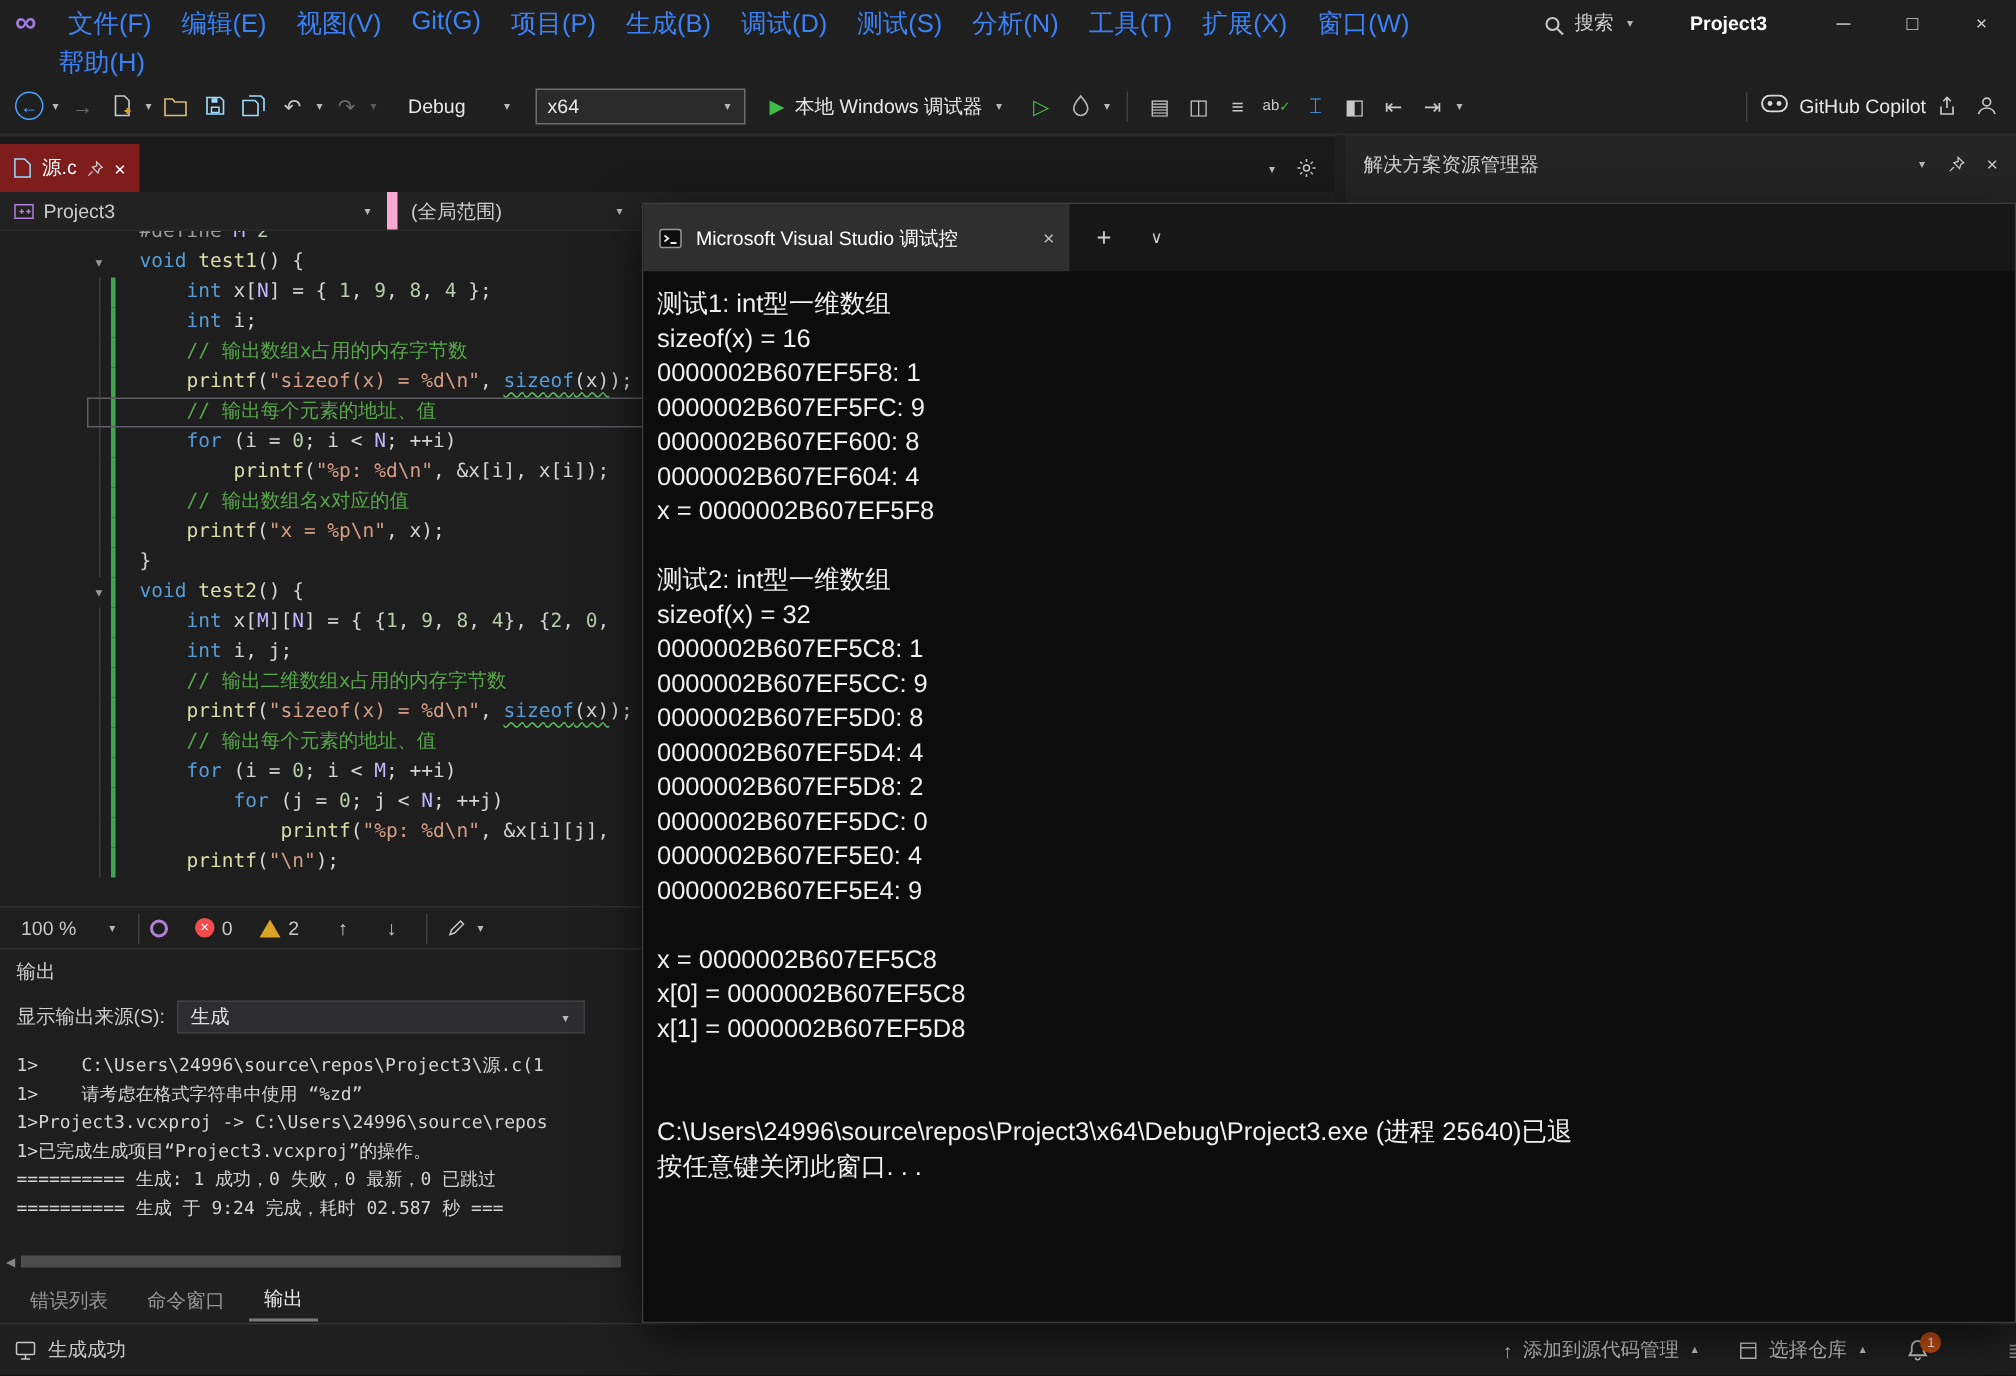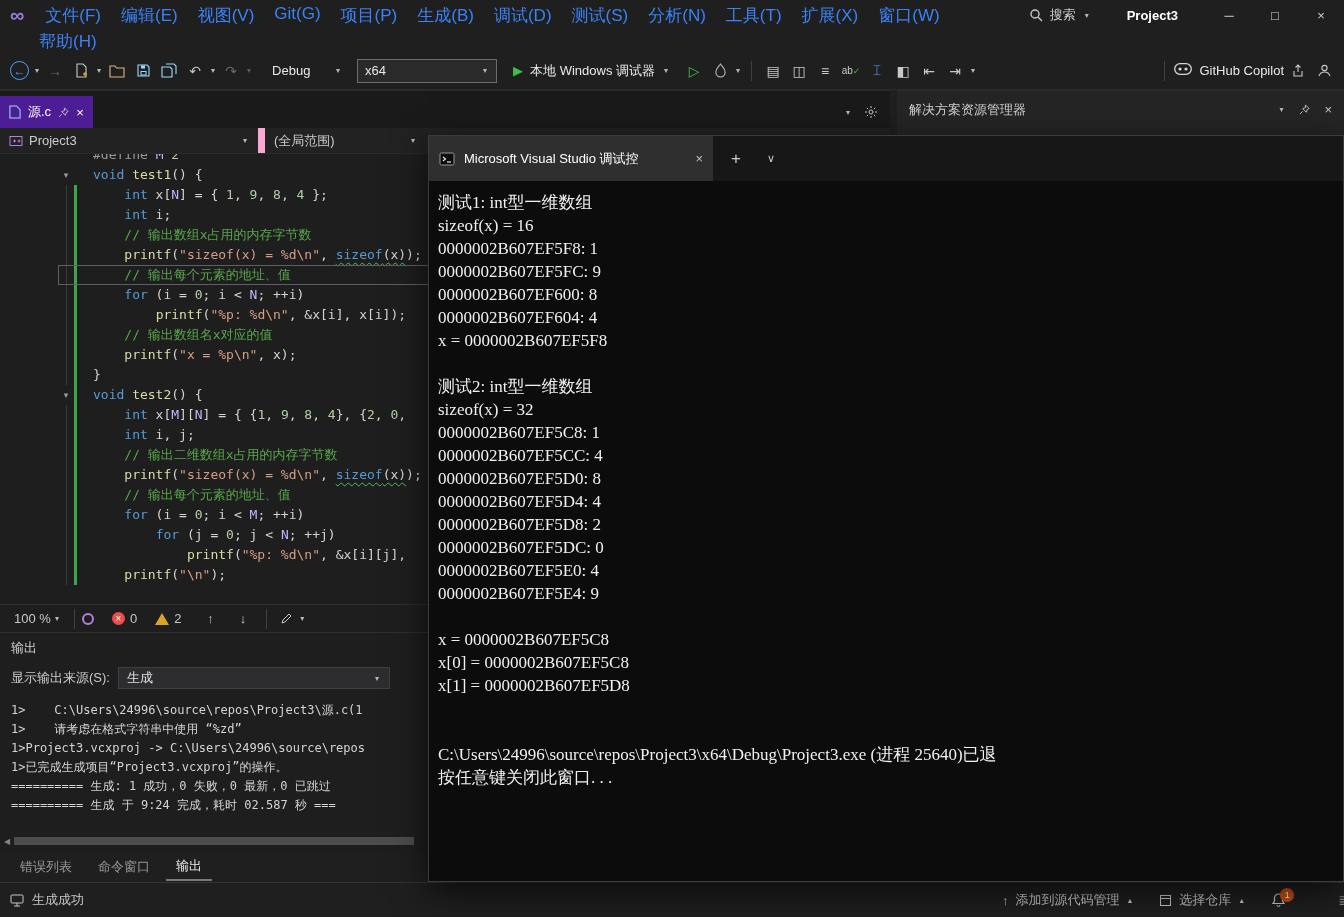--- a/index.html
+++ b/index.html
@@ -5,21 +5,21 @@
 *{margin:0;padding:0;box-sizing:border-box}
 body{background:#000;font-family:"Liberation Sans",sans-serif}
 #app{position:relative;width:1344px;height:917px;background:#1f1f1f;color:#ccc;overflow:hidden;cursor:default}
 svg{display:block}
 
 .titlebar{position:absolute;top:0;left:0;right:0;height:52px;background:#1f1f1f}
 .row1{display:flex;align-items:center;height:30px;padding-left:10px}
 .logo{color:#9f7cdc;font-size:20px;font-weight:bold;margin-right:12px;line-height:1}
 .menus{display:flex;gap:2px}
 .menu-item{font-size:17px;color:#3b82f6;padding:3px 9px;border-radius:4px;white-space:nowrap}
-.search{display:flex;align-items:center;gap:7px;margin-left:auto;color:#cecece;font-size:13px;padding:3px 10px;border-radius:4px}
+.search{display:flex;align-items:flex-end;gap:7px;margin-left:auto;color:#cecece;font-size:13px;padding:3px 10px;border-radius:4px}
 .wintitle{font-size:13px;font-weight:bold;color:#fff;margin:0 28px 0 26px;white-space:nowrap}
 .winbtns{display:flex}
 .winbtn{width:46px;height:30px;display:flex;align-items:center;justify-content:center;font-size:13px;color:#d0d0d0}
 .row2{height:22px;padding-left:30px;display:flex;align-items:center}
 
 .toolbar{position:absolute;top:52px;left:0;right:0;height:38px;display:flex;align-items:center;padding:0 8px;gap:2px;background:#1f1f1f;border-bottom:1px solid #2b2b2b}
 .tbtn{height:26px;min-width:24px;display:flex;align-items:center;justify-content:center;color:#c8c8c8;font-size:14px}
 .tbtn.dis{color:#6a6a6a}
 .back{color:#4aa3ff;border:1px solid #4aa3ff;border-radius:50%;min-width:19px;height:19px;font-size:12px;margin:0 2px}
 .caret{font-size:8px;color:#b8b8b8;margin:0 2px;align-self:center}
@@ -31,21 +31,21 @@
 .play{color:#3fbd48;font-size:13px}
 .play-outline{color:#3fbd48;margin-left:10px}
 .sep{width:1px;height:20px;background:#3f3f46;margin:0 7px}
 .copilot{display:flex;gap:7px;font-size:13px;color:#e8e8e8;white-space:nowrap}
 .abc{font-size:10px;color:#c8c8c8;letter-spacing:0}
 .abc .chk{font-style:normal;color:#3fbd48;font-size:9px}
 .blue{color:#4aa3ff}
 .ml-auto{margin-left:auto}
 
 .tabrow{position:absolute;top:90px;left:0;height:38px;width:890px;background:#1a1a1a;border-top:1px solid #2a2a2a;display:flex;align-items:flex-end}
-.doctab{height:32px;display:flex;align-items:center;gap:7px;padding:0 9px;background:#4c1d95;color:#fff;font-size:13px}
+.doctab{height:32px;display:flex;align-items:center;gap:7px;padding:0 9px;background:#7f1d1d;color:#fff;font-size:13px}
 .tabrow-icons{margin-left:auto;display:flex;gap:12px;padding:0 12px;align-items:center;height:32px;color:#c8c8c8}
 .sepanel-head{position:absolute;top:90px;left:897px;right:0;height:38px;background:#252526;display:flex;align-items:center;padding:0 12px;font-size:13px;color:#d0d0d0;border-top:1px solid #2a2a2a}
 .sepanel-head .hicons{margin-left:auto;display:flex;gap:14px;align-items:center;color:#c8c8c8}
 .sepanel-body{position:absolute;top:128px;left:897px;right:0;height:12px;background:#252526}
 
 .navbar{position:absolute;top:128px;left:0;width:890px;height:26px;background:#222223;border-bottom:1px solid #2a2a2a;display:flex;align-items:center}
 .nav-combo{display:flex;align-items:center;gap:6px;height:100%;padding:0 9px;font-size:13px;color:#cccccc}
 .nav-combo .grow{flex:1}
 .nav-combo.project{width:258px}
 .nav-combo.scope{width:168px;border-left:7px solid #f9a8d4}
@@ -65,21 +65,21 @@
 .tok.pl{color:#d4d4d4}
 .tok.fn{color:#dcdcaa}
 .tok.mac{color:#beb7ff}
 .tok.num{color:#b5cea8}
 .tok.com{color:#57a64a}
 .tok.str{color:#d69d85}
 .tok.pp{color:#9b9b9b}
 .tok.wavy{text-decoration:underline;text-decoration-style:wavy;text-decoration-color:#5bb85b;text-decoration-thickness:1px;text-underline-offset:3px}
 
 .edstatus{position:absolute;top:604px;left:0;width:890px;height:28px;background:#1e1e1e;border-top:1px solid #2f2f2f;display:flex;align-items:center;padding:0 8px;font-size:13px;color:#c8c8c8}
-.zoom{display:flex;align-items:center;gap:2px;padding:0 6px}
+.zoom{display:flex;align-items:center;gap:20px;padding:0 6px}
 .edstatus .grp{display:flex;align-items:center;gap:5px;margin-left:18px}
 .err-ic{width:13px;height:13px;border-radius:50%;background:#f14c4c;color:#fff;font-size:10px;line-height:13px;text-align:center;display:inline-block}
 .warn-ic{width:0;height:0;border-left:7px solid transparent;border-right:7px solid transparent;border-bottom:12px solid #d9a326;position:relative;display:inline-block}
 .health{width:12px;height:12px;border:2px solid #b180d7;border-radius:50%;display:inline-block}
 .arrow{font-size:13px;color:#c8c8c8;margin-left:26px}
 
 .output-panel{position:absolute;top:632px;left:0;right:0;height:220px;background:#1e1e1e;border-top:1px solid #2f2f2f}
 .out-title{height:30px;display:flex;align-items:center;padding:0 11px;font-size:13px;color:#d0d0d0}
 .out-row{height:30px;display:flex;align-items:center;padding:0 11px;gap:8px;font-size:13px;color:#cccccc}
 .out-combo{width:272px;height:22px;background:#2d2d30;border:1px solid #3f3f46;display:flex;align-items:center;justify-content:space-between;padding:0 8px;font-size:13px;color:#e0e0e0}
@@ -103,21 +103,21 @@
 .cuticon{color:#8a8a8a;font-size:14px;margin-right:-6px}
 
 .console{position:absolute;left:428px;top:135px;width:916px;height:747px;z-index:40;border:1px solid #3c3c3c;box-shadow:0 10px 34px rgba(0,0,0,.65);background:#0c0c0c}
 .console-tabbar{height:45px;background:#171717;display:flex;align-items:center}
 .console-tab{width:284px;height:45px;background:#2f2f2f;display:flex;align-items:center;gap:9px;padding:0 10px}
 .con-title{font-size:13px;font-weight:400;color:#fff;white-space:nowrap;overflow:hidden;flex:1}
 .con-close{color:#c0c0c0;font-size:13px}
 .con-new{color:#cccccc;font-size:17px;margin-left:18px}
 .con-drop{color:#cccccc;font-size:11px;margin-left:26px}
 .console-body{position:absolute;top:45px;left:0;right:0;bottom:0;background:#0c0c0c;padding:10px 0 0 9px;overflow:hidden}
-.con-line{font-family:Liberation Serif, serif;font-size:17px;line-height:23px;min-height:23px;color:#f0f0f0;white-space:pre}
+.con-line{font-family:Liberation Sans, sans-serif;font-size:17px;line-height:23px;min-height:23px;color:#f0f0f0;white-space:pre}
 </style>
 </head>
 <body>
 
 <div id="app">
 
   <div class="titlebar">
     <div class="row1">
       <span class="logo">∞</span>
       <nav class="menus" id="menus">
@@ -536,21 +536,21 @@
         <div class="con-line">sizeof(x) = 16</div>
         <div class="con-line">0000002B607EF5F8: 1</div>
         <div class="con-line">0000002B607EF5FC: 9</div>
         <div class="con-line">0000002B607EF600: 8</div>
         <div class="con-line">0000002B607EF604: 4</div>
         <div class="con-line">x = 0000002B607EF5F8</div>
         <div class="con-line"></div>
         <div class="con-line">测试2: int型一维数组</div>
         <div class="con-line">sizeof(x) = 32</div>
         <div class="con-line">0000002B607EF5C8: 1</div>
-        <div class="con-line">0000002B607EF5CC: 4</div>
+        <div class="con-line">0000002B607EF5CC: 9</div>
         <div class="con-line">0000002B607EF5D0: 8</div>
         <div class="con-line">0000002B607EF5D4: 4</div>
         <div class="con-line">0000002B607EF5D8: 2</div>
         <div class="con-line">0000002B607EF5DC: 0</div>
         <div class="con-line">0000002B607EF5E0: 4</div>
         <div class="con-line">0000002B607EF5E4: 9</div>
         <div class="con-line"></div>
         <div class="con-line">x = 0000002B607EF5C8</div>
         <div class="con-line">x[0] = 0000002B607EF5C8</div>
         <div class="con-line">x[1] = 0000002B607EF5D8</div>

